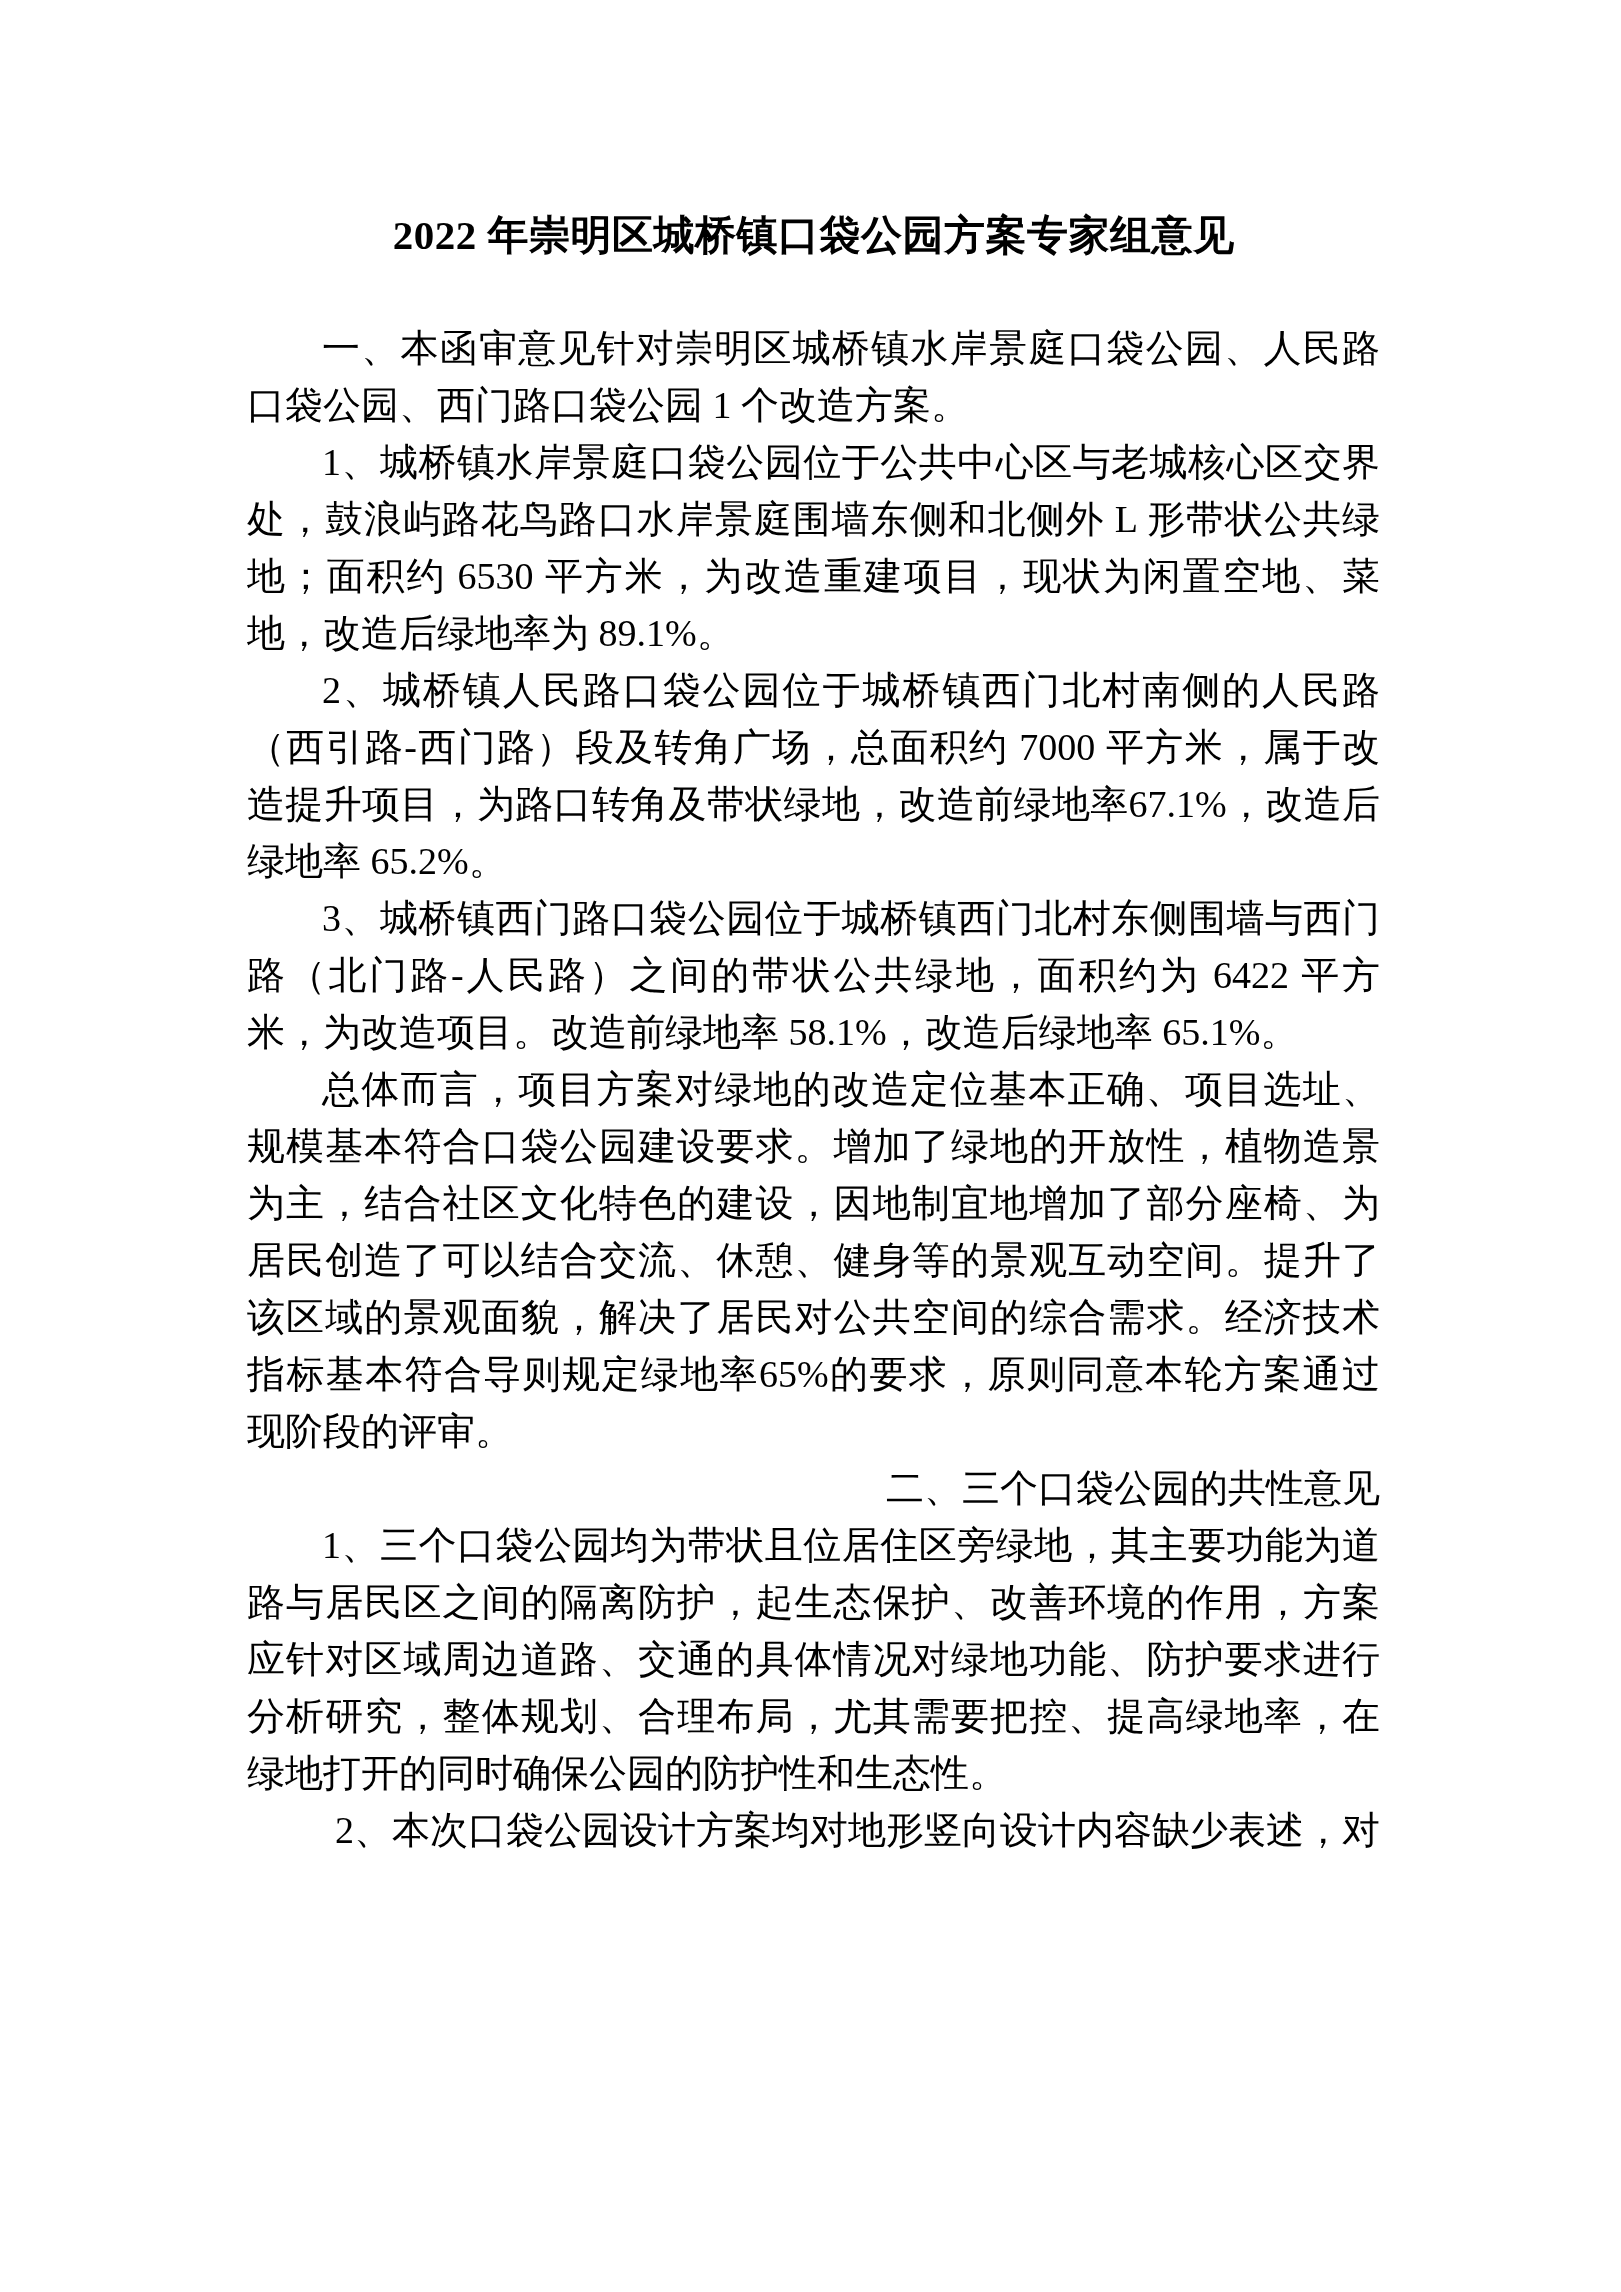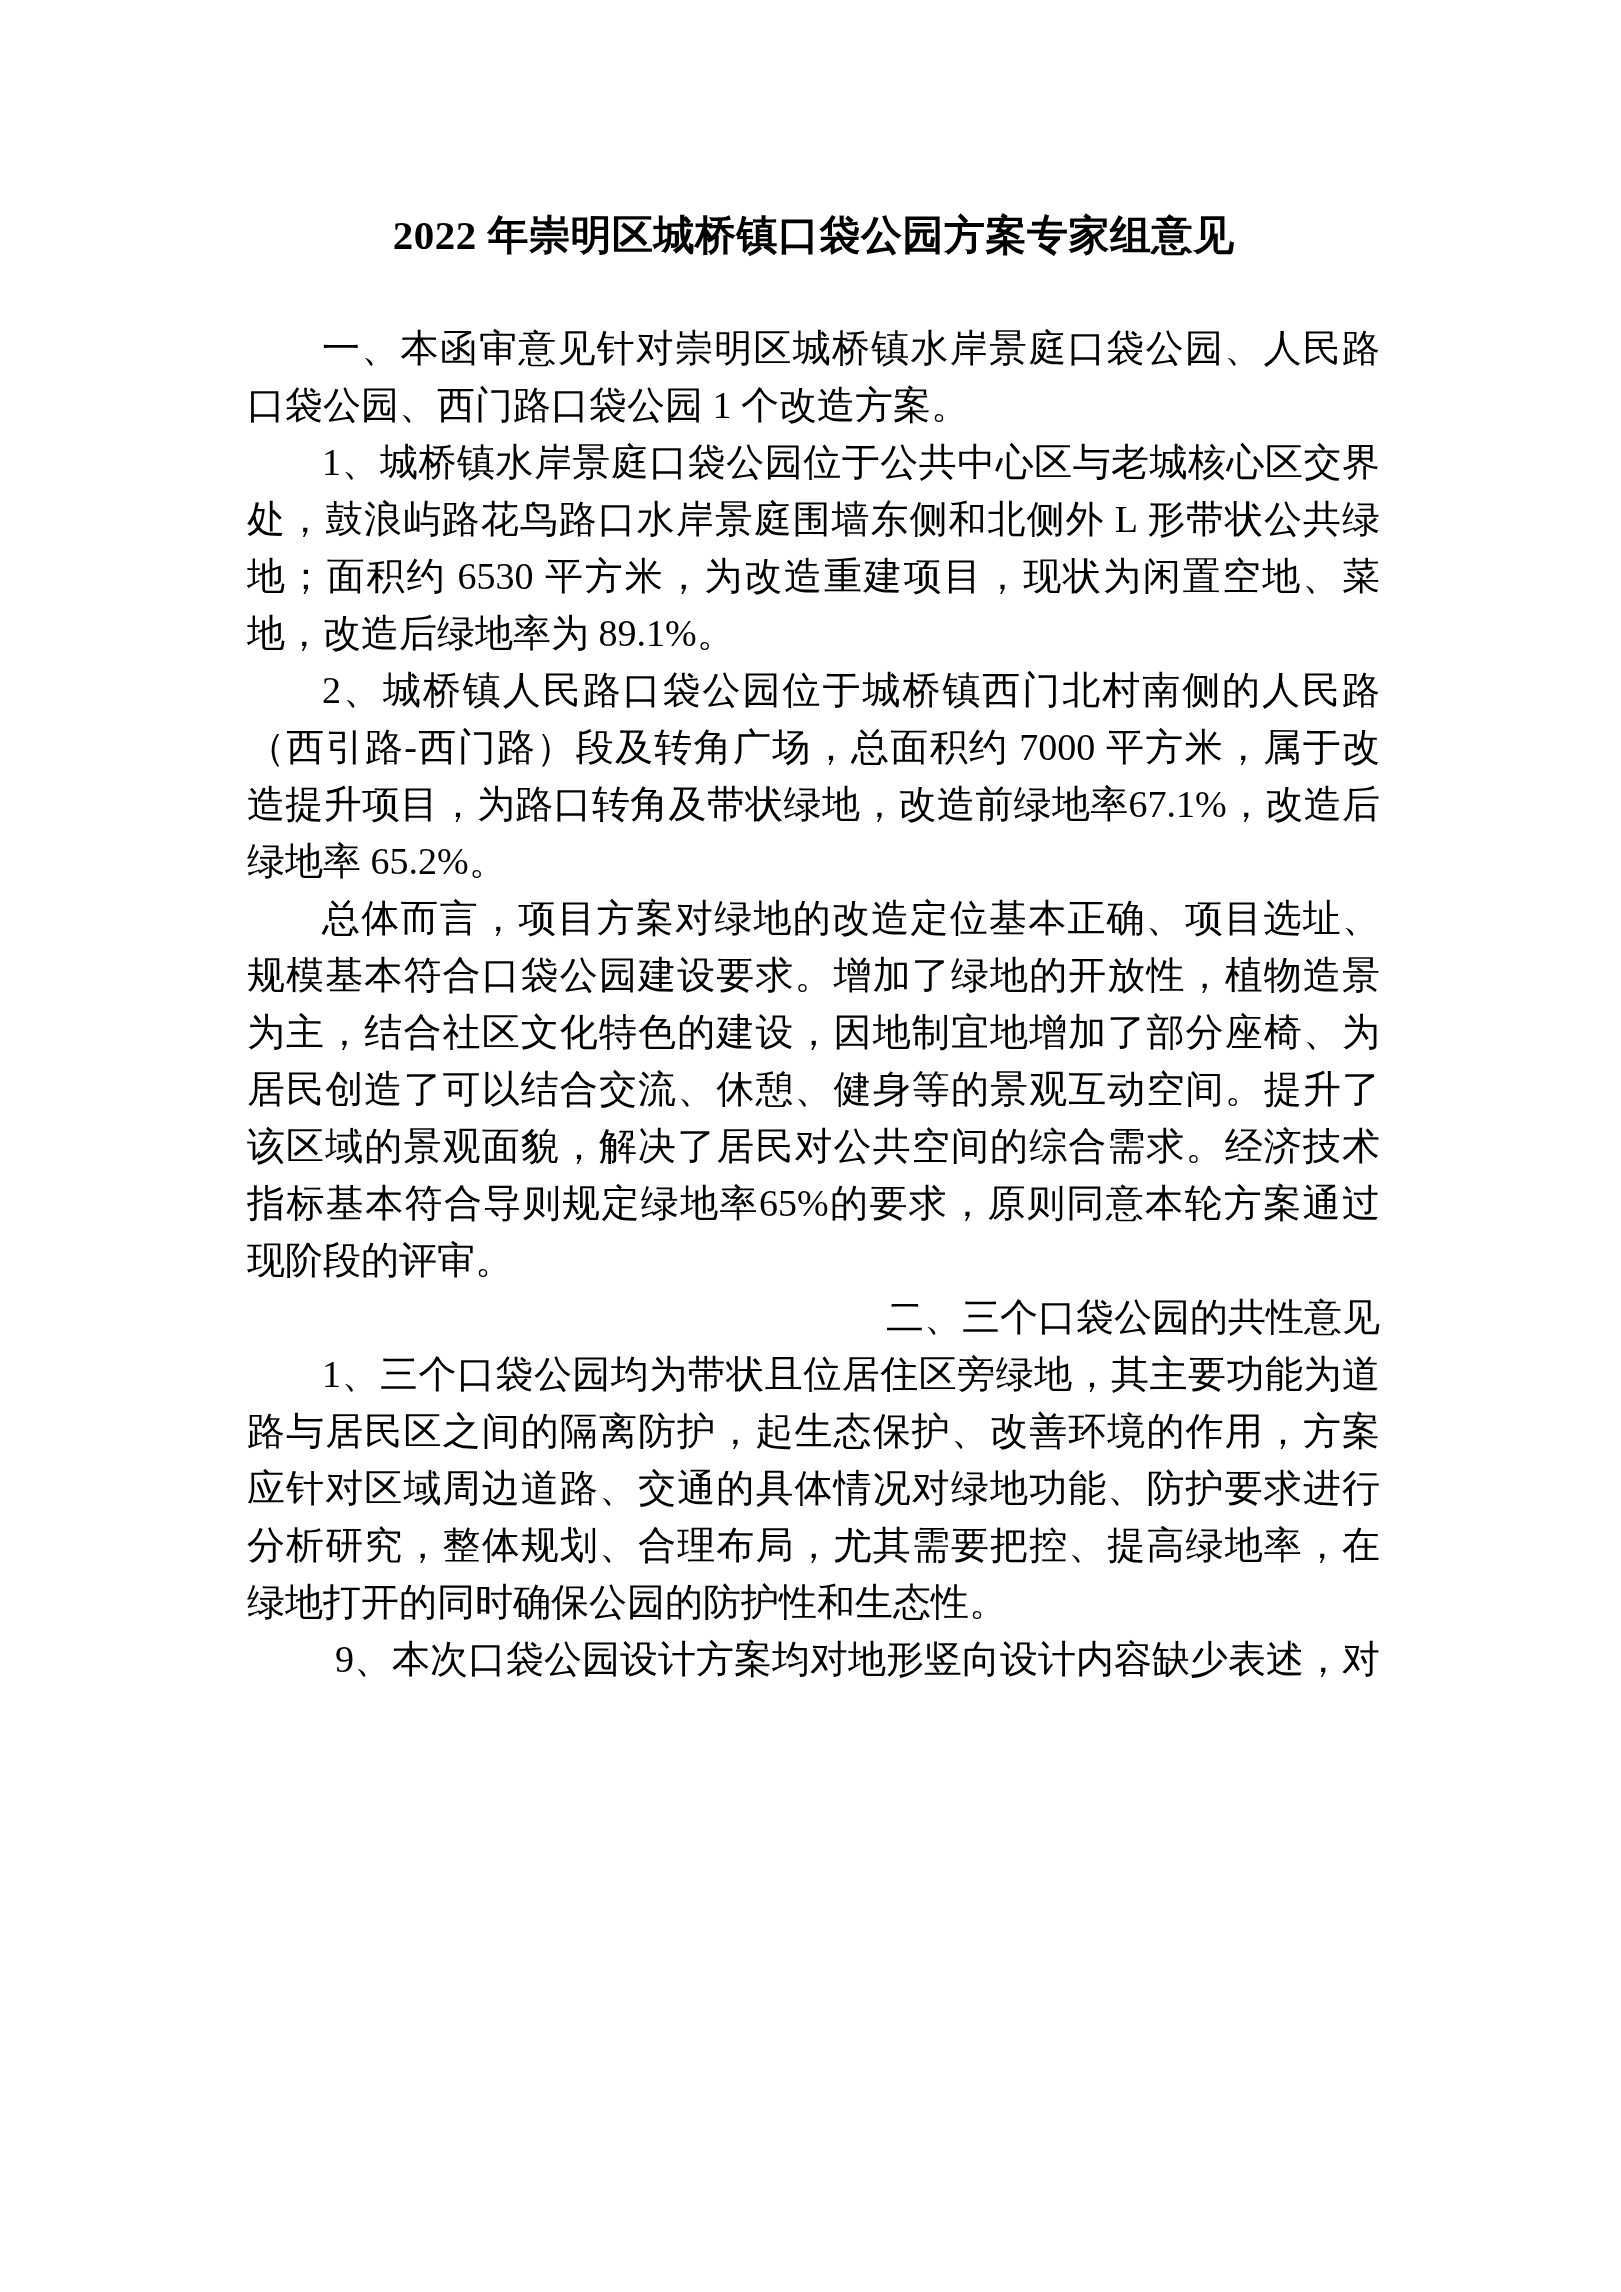--- a/index.html
+++ b/index.html
@@ -58,24 +58,25 @@
   <div class="doc-body">
 
     <h1 class="doc-title">2022 年崇明区城桥镇口袋公园方案专家组意见</h1>
 
     <p class="para first-para">一、本函审意见针对崇明区城桥镇水岸景庭口袋公园、人民路口袋公园、西门路口袋公园 1 个改造方案。</p>
 
     <p class="para">1、城桥镇水岸景庭口袋公园位于公共中心区与老城核心区交界处，鼓浪屿路花鸟路口水岸景庭围墙东侧和北侧外 L 形带状公共绿地；面积约 6530 平方米，为改造重建项目，现状为闲置空地、菜地，改造后绿地率为 89.1%。</p>
 
     <p class="para">2、城桥镇人民路口袋公园位于城桥镇西门北村南侧的人民路（西引路-西门路）段及转角广场，总面积约 7000 平方米，属于改造提升项目，为路口转角及带状绿地，改造前绿地率67.1%，改造后绿地率 65.2%。</p>
 
+    <p class="para">3、城桥镇西门路口袋公园位于城桥镇西门北村东侧围墙与西门路（北门路-人民路）之间的带状公共绿地，面积约为 6422 平方米，为改造项目。改造前绿地率 58.1%，改造后绿地率 65.1%。</p>
 
     <p class="para">总体而言，项目方案对绿地的改造定位基本正确、项目选址、规模基本符合口袋公园建设要求。增加了绿地的开放性，植物造景为主，结合社区文化特色的建设，因地制宜地增加了部分座椅、为居民创造了可以结合交流、休憩、健身等的景观互动空间。提升了该区域的景观面貌，解决了居民对公共空间的综合需求。经济技术指标基本符合导则规定绿地率65%的要求，原则同意本轮方案通过现阶段的评审。</p>
 
     <p class="para heading-para">二、三个口袋公园的共性意见</p>
 
     <p class="para">1、三个口袋公园均为带状且位居住区旁绿地，其主要功能为道路与居民区之间的隔离防护，起生态保护、改善环境的作用，方案应针对区域周边道路、交通的具体情况对绿地功能、防护要求进行分析研究，整体规划、合理布局，尤其需要把控、提高绿地率，在绿地打开的同时确保公园的防护性和生态性。</p>
 
-    <p class="para heading-para">9、本次口袋公园设计方案均对地形竖向设计内容缺少表述，对</p>
+    <p class="para heading-para">2、本次口袋公园设计方案均对地形竖向设计内容缺少表述，对</p>
 
   </div>
 </div>
 
 
 </body></html>

